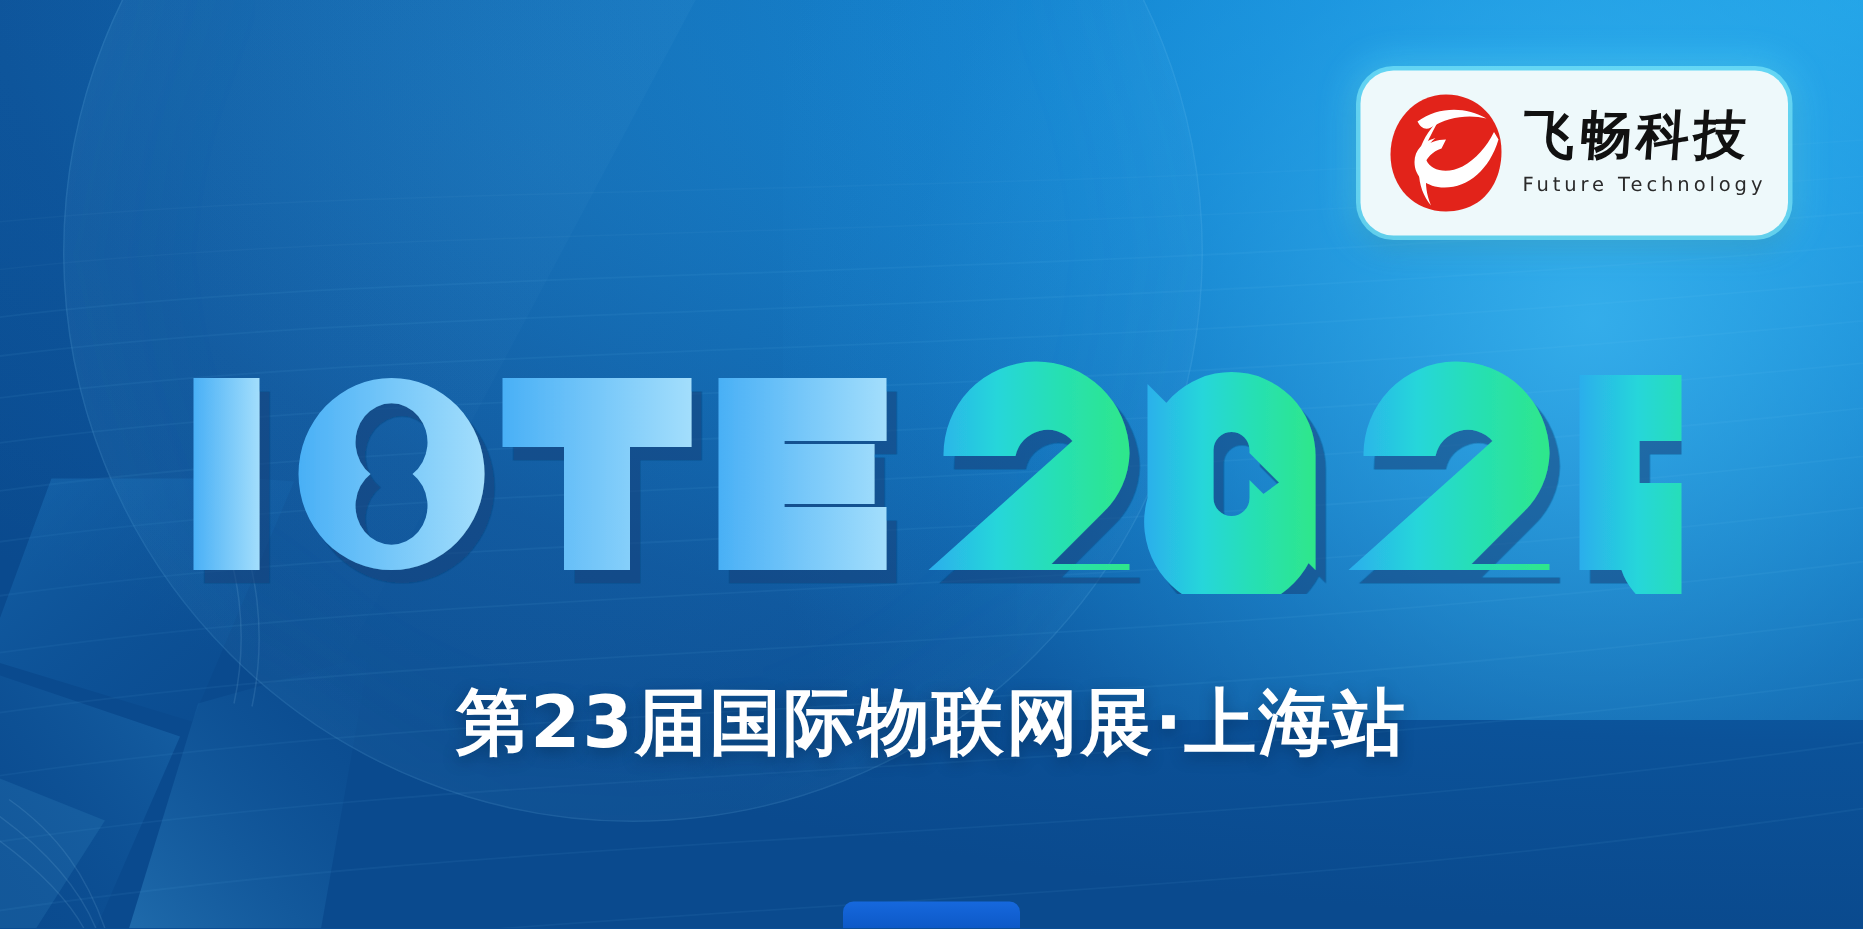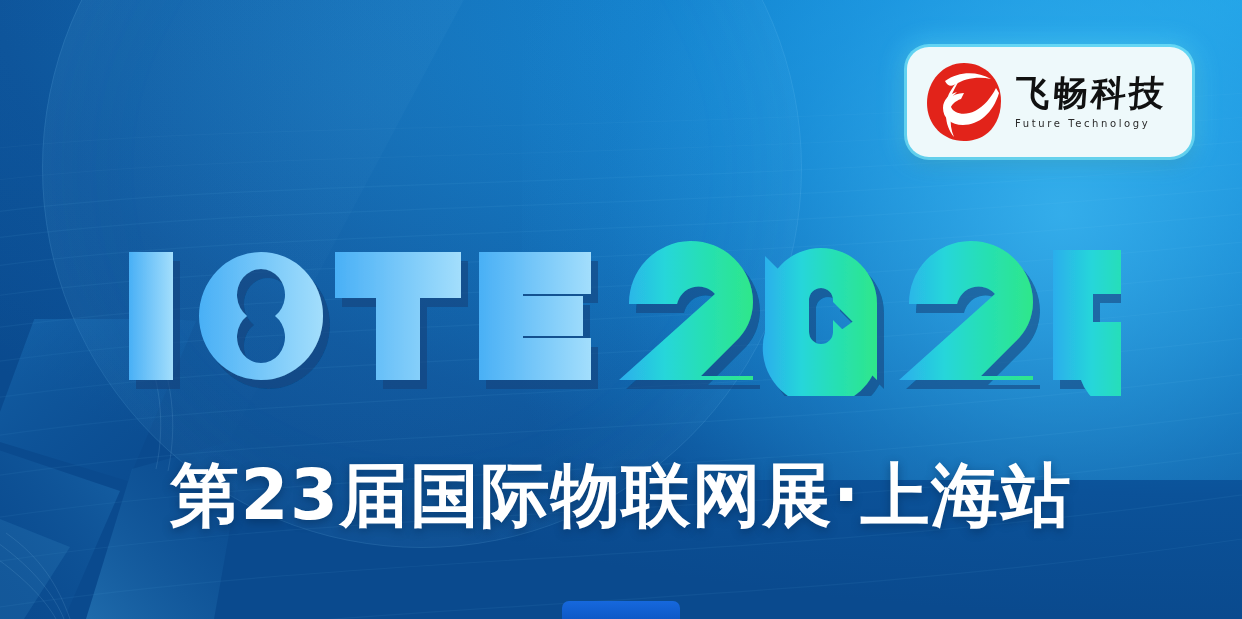--- a/index.html
+++ b/index.html
@@ -99,40 +99,40 @@
                margin-left:8px; }
   .logo-cn {
     font-family:"DejaVu Sans", sans-serif;
     font-size:35px; font-weight:700; color:#111;
     letter-spacing:3px; line-height:1.06;
     transform:skewX(-4deg);
     white-space:nowrap;
   }
   .logo-en {
     font-family:"DejaVu Sans", sans-serif;
-    font-size:10px; font-weight:500; color:#2a2a2a;
+    font-size:13px; font-weight:500; color:#2a2a2a;
     letter-spacing:2.6px; margin-top:5px; white-space:nowrap;
   }
 
   
   .headline {
     position:absolute;
     left:0; right:0; top:236px;
     text-align:center;
     height:160px;
   }
   .headline svg { display:block; margin:0 auto; }
 
   
   .subtitle {
     position:absolute;
     left:0; right:0; top:450px;
     text-align:center;
     font-family:"DejaVu Sans", sans-serif;
-    font-size:69px;
+    font-size:48px;
     font-weight:700;
     color:#ffffff;
     letter-spacing:1.5px;
     white-space:nowrap;
     text-shadow:0 3px 10px rgba(3,36,74,.45);
   }
 </style>
 </head>
 <body>
 

